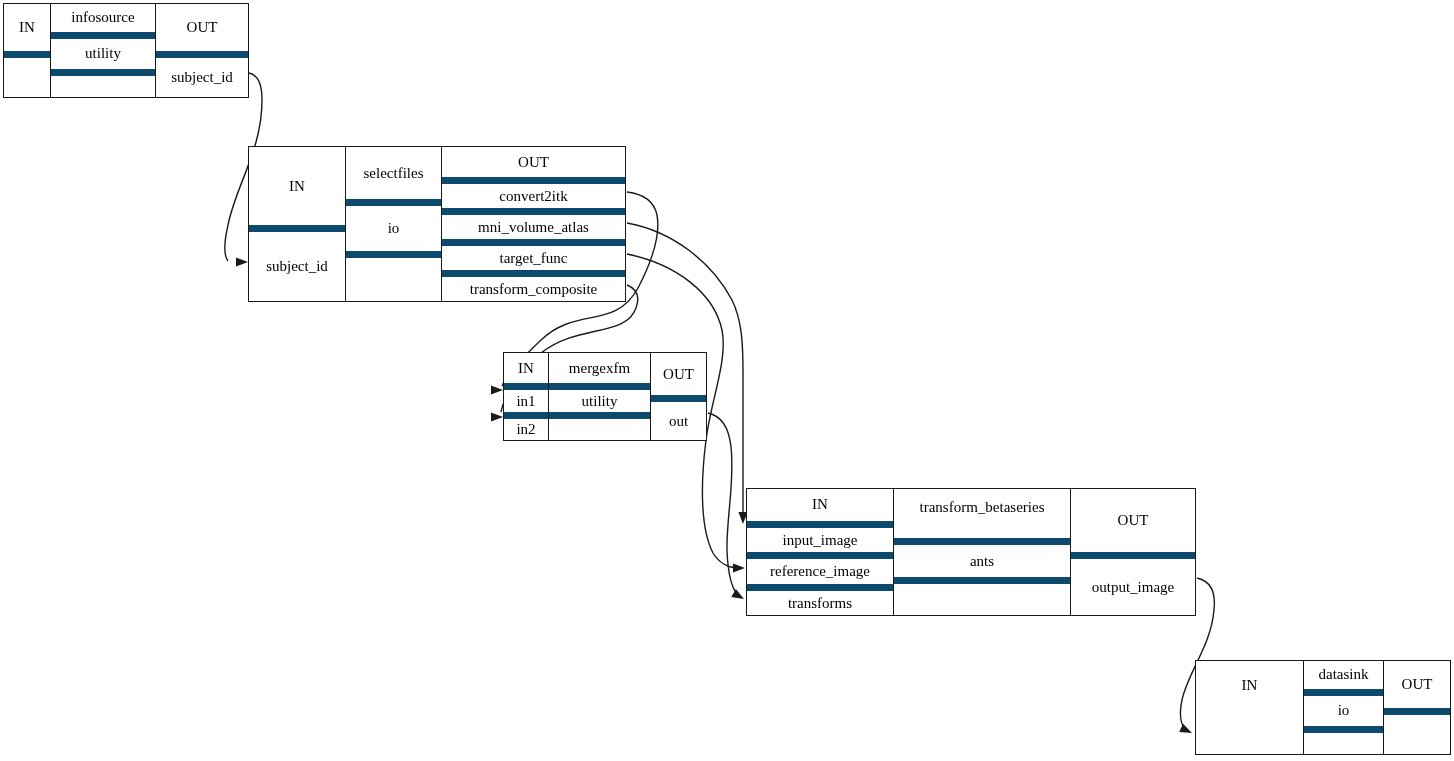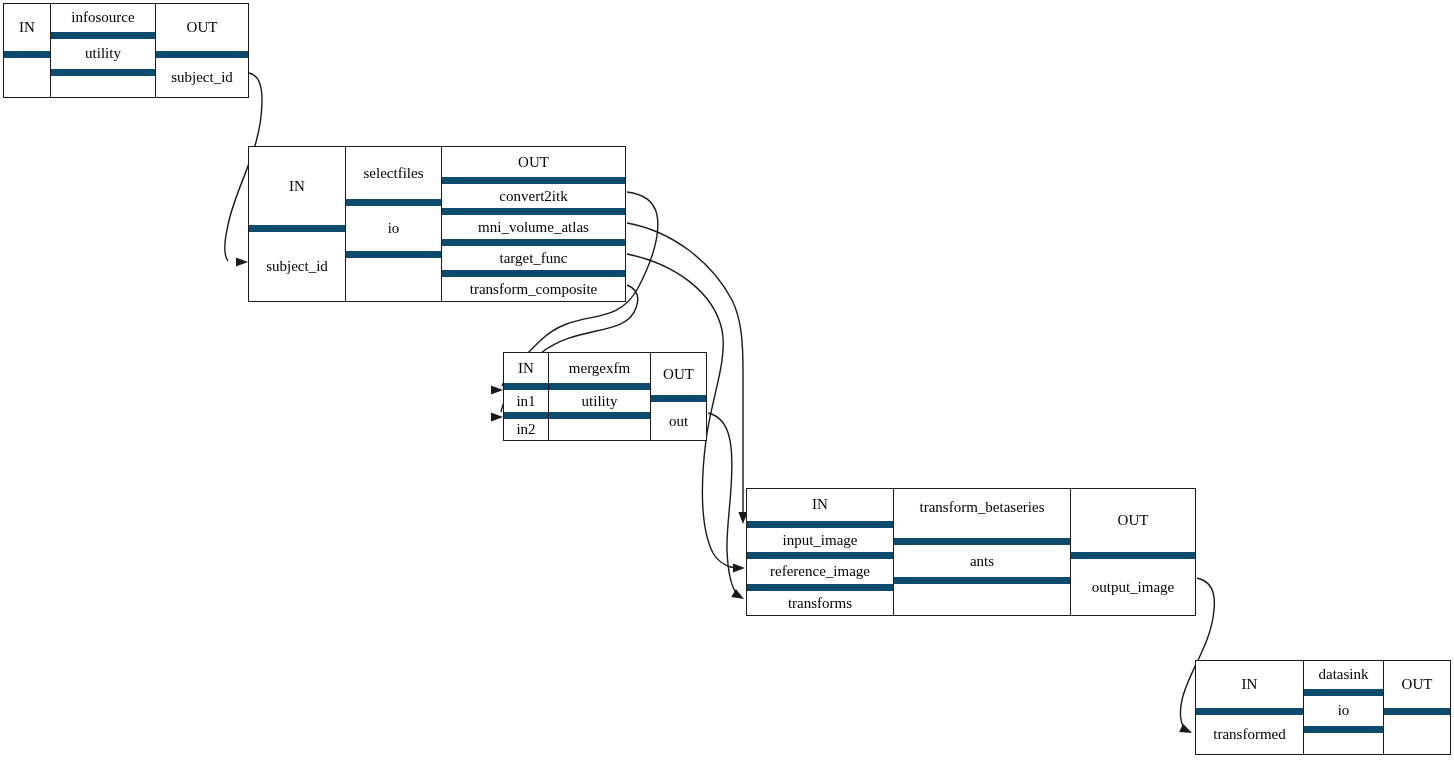--- a/index.html
+++ b/index.html
@@ -164,21 +164,20 @@
           <div class="cell blank" style="height: 42px;">&nbsp;</div>
         </div>
         <div class="col" style="width: 125px; border-left-color: rgb(26, 26, 26);">
           <div class="cell" style="height: 64px;">OUT</div>
           <div class="cell" style="height: 63px;">output_image</div>
         </div>
       </div>
       <div class="node" style="left: 1195px; top: 660px; width: 256px; height: 95px; border-color: rgb(26, 26, 26);">
         <div class="col" style="width: 107px;">
           <div class="cell" style="height: 48px;">IN</div>
-          <div class="cell" style="height: 46px;">transformed</div>
         </div>
         <div class="col" style="width: 80px; border-left-color: rgb(26, 26, 26);">
           <div class="cell" style="height: 28px;">datasink</div>
           <div class="cell" style="height: 38px;">io</div>
           <div class="cell blank" style="height: 28px;">&nbsp;</div>
         </div>
         <div class="col" style="width: 67px; border-left-color: rgb(26, 26, 26);">
           <div class="cell" style="height: 48px;">OUT</div>
           <div class="cell blank" style="height: 46px;">&nbsp;</div>
         </div>

